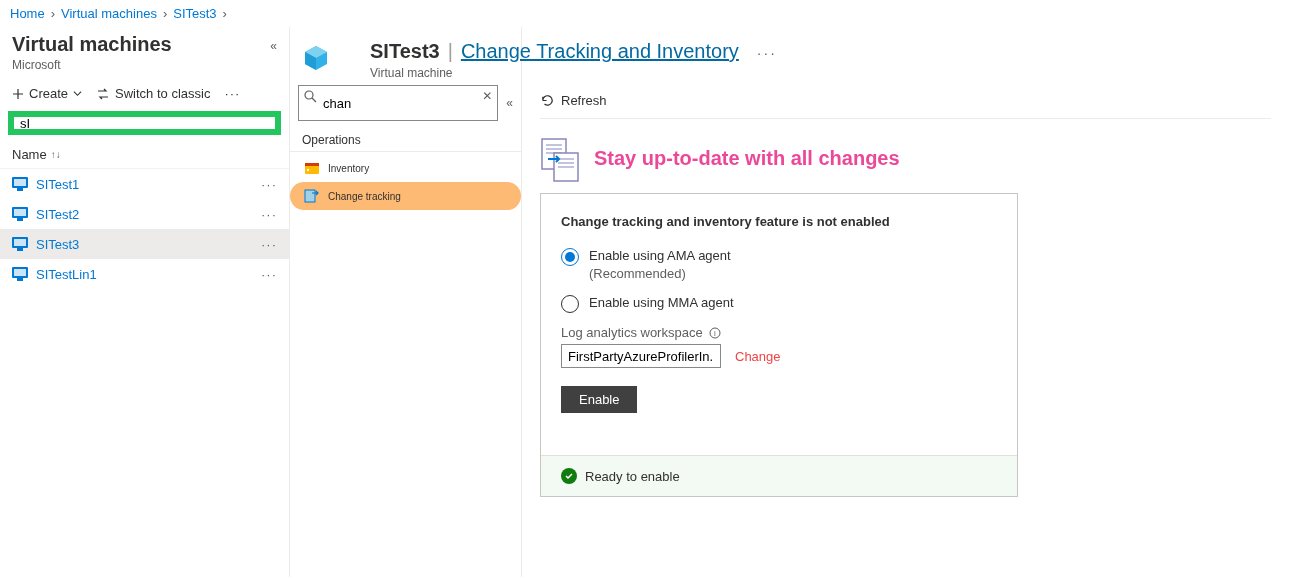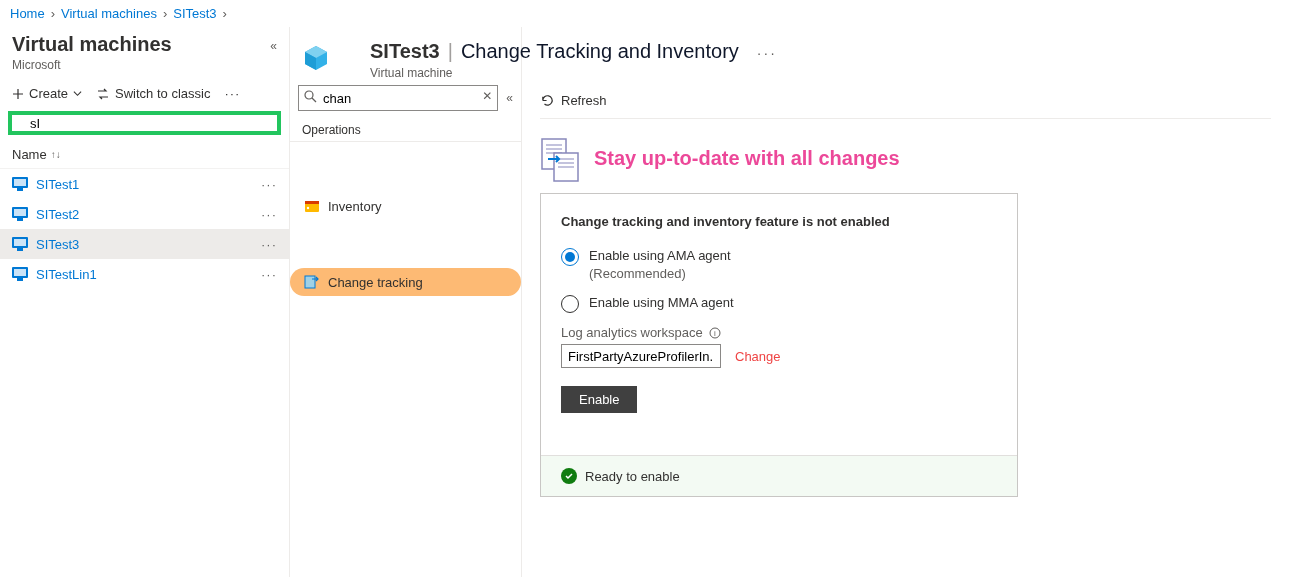--- a/index.html
+++ b/index.html
@@ -17,56 +17,56 @@
 .col-left-header .titles { flex: 1; }
 .col-left-header h1 { font-size: 20px; font-weight: 600; color: #323130; }
 .col-left-header .subtitle { font-size: 12px; color: #605e5c; margin-top: 2px; }
 .col-left-header .collapse { color: #605e5c; cursor: pointer; font-size: 12px; padding-top: 6px; }
 
 .toolbar-left { padding: 6px 12px 10px; display: flex; align-items: center; gap: 14px; color: #323130; font-size: 13px; }
 .toolbar-left .tbtn { display: flex; align-items: center; gap: 5px; cursor: pointer; }
 .toolbar-left .dots { cursor: pointer; letter-spacing: 1px; }
 
 .filter-input { margin: 0 8px 6px; }
-.filter-input input { width: 100%; border: 4px solid #22c55e; padding: 4px 18px; font-size: 13px; height: 24px; }
+.filter-input input { width: 100%; border: 6px solid #22c55e; padding: 4px 6px; font-size: 13px; height: 24px; }
 
 .col-header-row { display: flex; align-items: center; padding: 6px 12px; color: #323130; font-size: 13px; border-bottom: 1px solid #f3f2f1; }
 .col-header-row .sort { font-size: 10px; margin-left: 4px; color: #605e5c; }
 
 .vm-row { display: flex; align-items: center; padding: 6px 12px; height: 30px; cursor: pointer; }
 .vm-row.selected { background: #edebe9; }
 .vm-row .vm-icon { width: 16px; height: 14px; margin-right: 8px; display: inline-flex; }
 .vm-row .vm-name { flex: 1; color: #0078d4; }
 .vm-row .row-dots { color: #605e5c; letter-spacing: 1px; cursor: pointer; }
 
 
 .col-mid { width: 232px; border-right: 1px solid #edebe9; display: flex; flex-direction: column; }
 .resource-header { padding: 10px 0 10px 0; display: flex; align-items: flex-start; gap: 10px; }
 .resource-header .cube { width: 28px; height: 28px; margin-left: 4px; display: inline-flex; }
 
 .menu-search-row { display: flex; align-items: center; gap: 8px; padding: 2px 8px 8px; }
 .menu-search { position: relative; flex: 1; }
-.menu-search input { width: 100%; border: 1px solid #8a8886; padding: 4px 22px 4px 24px; font-size: 13px; height: 26px; }
+.menu-search input { width: 100%; border: 1px solid #8a8886; padding: 4px 22px 4px 24px; font-size: 13px; height: 36px; }
 .menu-search .sicon { position: absolute; left: 6px; top: 5px; color: #605e5c; }
 .menu-search .clear { position: absolute; right: 6px; top: 4px; color: #605e5c; cursor: pointer; font-size: 12px; }
 .menu-search-row .collapse2 { color: #605e5c; cursor: pointer; font-size: 12px; }
 
 .menu-group { padding: 4px 12px; font-size: 12px; color: #323130; font-weight: 400; border-bottom: 1px solid #edebe9; margin-bottom: 2px; }
 
-.menu-item { display: flex; align-items: center; gap: 8px; padding: 6px 14px; font-size: 13px; cursor: pointer; margin-top: 48px; }
+.menu-item { display: flex; align-items: center; gap: 8px; padding: 6px 14px; font-size: 10px; cursor: pointer; }
 .menu-item.selected { background: #fdba74; border-radius: 14px; }
 .menu-item .mi-icon { width: 16px; height: 16px; display: inline-flex; }
 
 
 .col-right { flex: 1; padding: 0 18px; display: flex; flex-direction: column; }
 .right-top-space { height: 52px; }
 .right-title-line { display: flex; align-items: baseline; gap: 8px; position: absolute; left: 370px; top: 40px; }
 .right-title-line .vmname { font-size: 20px; font-weight: 600; color: #323130; }
 .right-title-line .sep2 { font-size: 20px; color: #a19f9d; font-weight: 300; }
-.right-title-line .pagename { font-size: 20px; font-weight: 400; color: #0f172a; }
+.right-title-line .pagename { font-size: 20px; font-weight: 400; color: #0369a1; text-decoration: underline; }
 .right-title-line .more { color: #605e5c; cursor: pointer; margin-left: 10px; font-size: 14px; letter-spacing: 2px; }
 .right-sub { position: absolute; left: 370px; top: 66px; font-size: 12px; color: #605e5c; }
 
 .cmdbar { display: flex; align-items: center; gap: 6px; padding: 14px 0 10px; border-bottom: 1px solid #edebe9; }
 .cmdbar .cbtn { display: flex; align-items: center; gap: 6px; cursor: pointer; font-size: 13px; }
 
 .hero { display: flex; align-items: center; gap: 18px; padding: 18px 0 14px; }
 .hero-icon { width: 36px; height: 42px; }
 .hero h3 { font-size: 20px; font-weight: 700; color: #ec4899; }
 

